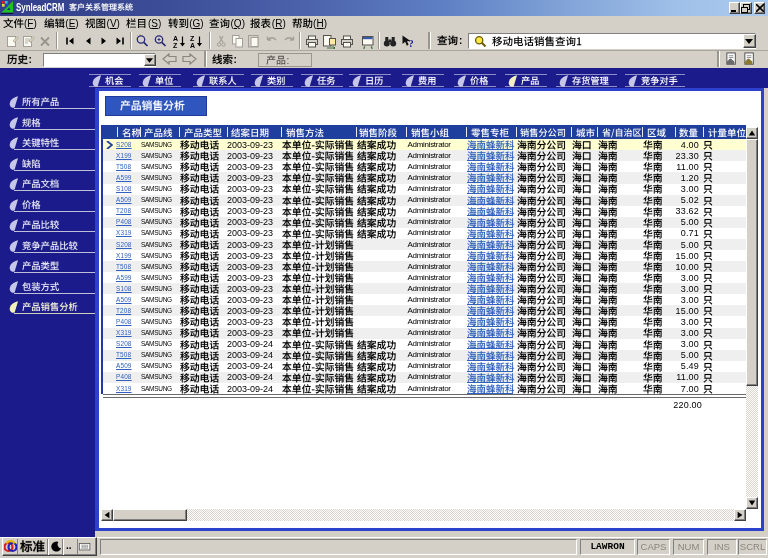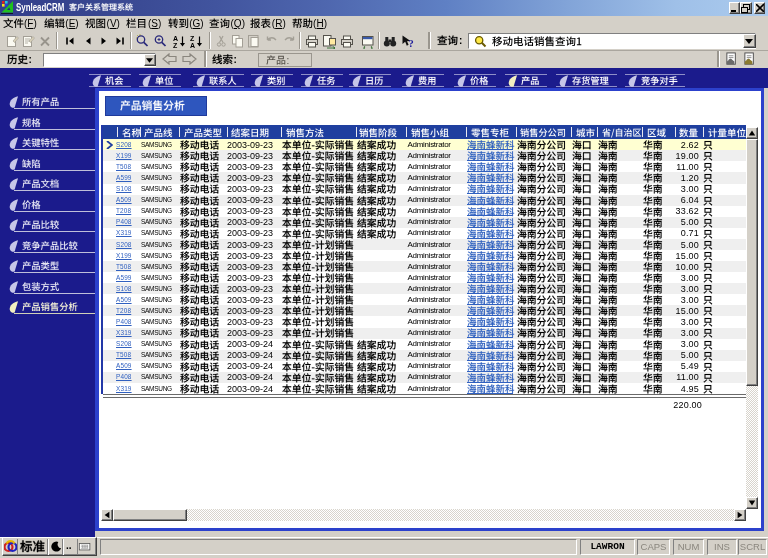--- a/index.html
+++ b/index.html
@@ -862,21 +862,21 @@
         <use href="#g107" x="0"></use>
         <use href="#g108" x="1000"></use>
       </g>
     </svg>
     <svg style="position:absolute;left:642.5px;top:140.1px;overflow:visible" width="19.6" height="9.8" viewBox="0 0 2000 1000">
       <g fill="#000" stroke="#000" stroke-width="12">
         <use href="#g113" x="0"></use>
         <use href="#g108" x="1000"></use>
       </g>
     </svg>
-    <div style="position:absolute;left:650px;top:140.8px;font-size:9px;color:#000;font-family:&quot;Liberation Sans&quot;,sans-serif;line-height:1;white-space:pre;letter-spacing:0.2px;width:49px;text-align:right;">2.62</div>
+    <div style="position:absolute;left:650px;top:140.8px;font-size:9px;color:#000;font-family:&quot;Liberation Sans&quot;,sans-serif;line-height:1;white-space:pre;letter-spacing:0.2px;width:49px;text-align:right;">4.00</div>
     <svg style="position:absolute;left:702.5px;top:140.1px;overflow:visible" width="9.8" height="9.8" viewBox="0 0 1000 1000">
       <g fill="#000" stroke="#000" stroke-width="12">
         <use href="#g114" x="0"></use>
       </g>
     </svg>
     <div style="position:absolute;left:103px;top:150.28px;width:643px;height:11.08px;background:#efefef;"></div>
     <div style="position:absolute;left:115.5px;top:151.88px;font-size:8px;color:#3060c0;font-family:&quot;Liberation Sans&quot;,sans-serif;line-height:1;white-space:pre;letter-spacing:0.2px;text-decoration:underline;transform:scaleX(0.8);transform-origin:0 0;">X199</div>
     <div style="position:absolute;left:140.5px;top:151.88px;font-size:8px;color:#000;font-family:&quot;Liberation Sans&quot;,sans-serif;line-height:1;white-space:pre;letter-spacing:-0.35px;transform:scaleX(0.81);transform-origin:0 0;">SAMSUNG</div>
     <svg style="position:absolute;left:179.5px;top:151.18px;overflow:visible" width="39.2" height="9.8" viewBox="0 0 4000 1000">
       <g fill="#000" stroke="#000" stroke-width="12">
@@ -938,21 +938,21 @@
         <use href="#g107" x="0"></use>
         <use href="#g108" x="1000"></use>
       </g>
     </svg>
     <svg style="position:absolute;left:642.5px;top:151.18px;overflow:visible" width="19.6" height="9.8" viewBox="0 0 2000 1000">
       <g fill="#000" stroke="#000" stroke-width="12">
         <use href="#g113" x="0"></use>
         <use href="#g108" x="1000"></use>
       </g>
     </svg>
-    <div style="position:absolute;left:650px;top:151.88px;font-size:9px;color:#000;font-family:&quot;Liberation Sans&quot;,sans-serif;line-height:1;white-space:pre;letter-spacing:0.2px;width:49px;text-align:right;">19.00</div>
+    <div style="position:absolute;left:650px;top:151.88px;font-size:9px;color:#000;font-family:&quot;Liberation Sans&quot;,sans-serif;line-height:1;white-space:pre;letter-spacing:0.2px;width:49px;text-align:right;">23.30</div>
     <svg style="position:absolute;left:702.5px;top:151.18px;overflow:visible" width="9.8" height="9.8" viewBox="0 0 1000 1000">
       <g fill="#000" stroke="#000" stroke-width="12">
         <use href="#g114" x="0"></use>
       </g>
     </svg>
     <div style="position:absolute;left:103px;top:161.36px;width:643px;height:11.08px;background:#ffffff;"></div>
     <div style="position:absolute;left:115.5px;top:162.96px;font-size:8px;color:#3060c0;font-family:&quot;Liberation Sans&quot;,sans-serif;line-height:1;white-space:pre;letter-spacing:0.2px;text-decoration:underline;transform:scaleX(0.8);transform-origin:0 0;">T508</div>
     <div style="position:absolute;left:140.5px;top:162.96px;font-size:8px;color:#000;font-family:&quot;Liberation Sans&quot;,sans-serif;line-height:1;white-space:pre;letter-spacing:-0.35px;transform:scaleX(0.81);transform-origin:0 0;">SAMSUNG</div>
     <svg style="position:absolute;left:179.5px;top:162.26px;overflow:visible" width="39.2" height="9.8" viewBox="0 0 4000 1000">
       <g fill="#000" stroke="#000" stroke-width="12">
@@ -1242,21 +1242,21 @@
         <use href="#g107" x="0"></use>
         <use href="#g108" x="1000"></use>
       </g>
     </svg>
     <svg style="position:absolute;left:642.5px;top:195.5px;overflow:visible" width="19.6" height="9.8" viewBox="0 0 2000 1000">
       <g fill="#000" stroke="#000" stroke-width="12">
         <use href="#g113" x="0"></use>
         <use href="#g108" x="1000"></use>
       </g>
     </svg>
-    <div style="position:absolute;left:650px;top:196.2px;font-size:9px;color:#000;font-family:&quot;Liberation Sans&quot;,sans-serif;line-height:1;white-space:pre;letter-spacing:0.2px;width:49px;text-align:right;">6.04</div>
+    <div style="position:absolute;left:650px;top:196.2px;font-size:9px;color:#000;font-family:&quot;Liberation Sans&quot;,sans-serif;line-height:1;white-space:pre;letter-spacing:0.2px;width:49px;text-align:right;">5.02</div>
     <svg style="position:absolute;left:702.5px;top:195.5px;overflow:visible" width="9.8" height="9.8" viewBox="0 0 1000 1000">
       <g fill="#000" stroke="#000" stroke-width="12">
         <use href="#g114" x="0"></use>
       </g>
     </svg>
     <div style="position:absolute;left:103px;top:205.68px;width:643px;height:11.08px;background:#ffffff;"></div>
     <div style="position:absolute;left:115.5px;top:207.28px;font-size:8px;color:#3060c0;font-family:&quot;Liberation Sans&quot;,sans-serif;line-height:1;white-space:pre;letter-spacing:0.2px;text-decoration:underline;transform:scaleX(0.8);transform-origin:0 0;">T208</div>
     <div style="position:absolute;left:140.5px;top:207.28px;font-size:8px;color:#000;font-family:&quot;Liberation Sans&quot;,sans-serif;line-height:1;white-space:pre;letter-spacing:-0.35px;transform:scaleX(0.81);transform-origin:0 0;">SAMSUNG</div>
     <svg style="position:absolute;left:179.5px;top:206.58px;overflow:visible" width="39.2" height="9.8" viewBox="0 0 4000 1000">
       <g fill="#000" stroke="#000" stroke-width="12">
@@ -2462,21 +2462,21 @@
         <use href="#g107" x="0"></use>
         <use href="#g108" x="1000"></use>
       </g>
     </svg>
     <svg style="position:absolute;left:642.5px;top:383.86px;overflow:visible" width="19.6" height="9.8" viewBox="0 0 2000 1000">
       <g fill="#000" stroke="#000" stroke-width="12">
         <use href="#g113" x="0"></use>
         <use href="#g108" x="1000"></use>
       </g>
     </svg>
-    <div style="position:absolute;left:650px;top:384.56px;font-size:9px;color:#000;font-family:&quot;Liberation Sans&quot;,sans-serif;line-height:1;white-space:pre;letter-spacing:0.2px;width:49px;text-align:right;">4.95</div>
+    <div style="position:absolute;left:650px;top:384.56px;font-size:9px;color:#000;font-family:&quot;Liberation Sans&quot;,sans-serif;line-height:1;white-space:pre;letter-spacing:0.2px;width:49px;text-align:right;">7.00</div>
     <svg style="position:absolute;left:702.5px;top:383.86px;overflow:visible" width="9.8" height="9.8" viewBox="0 0 1000 1000">
       <g fill="#000" stroke="#000" stroke-width="12">
         <use href="#g114" x="0"></use>
       </g>
     </svg>
     <div style="position:absolute;left:103px;top:394.1px;width:643px;height:1.2px;background:#6a6a6a;"></div>
     <div style="position:absolute;left:103px;top:396.5px;width:643px;height:1.6px;background:#6a6a6a;"></div>
     <div style="position:absolute;left:650px;top:400.5px;font-size:9px;color:#000;font-family:&quot;Liberation Sans&quot;,sans-serif;line-height:1;white-space:pre;letter-spacing:0.2px;width:52px;text-align:right;">220.00</div>
     <div style="position:absolute;left:746px;top:127px;width:12px;height:382px;background:#ece9e2;background-image:repeating-conic-gradient(#fff 0 25%,#d8d4cc 0 50%);background-size:2px 2px;"></div>
     <div style="position:absolute;left:746px;top:127px;width:12px;height:12px;background:#d4d0c8;border-top:1px solid #fff;border-left:1px solid #fff;border-right:1px solid #404040;border-bottom:1px solid #404040;box-shadow:inset -1px -1px 0 #808080;"></div>

